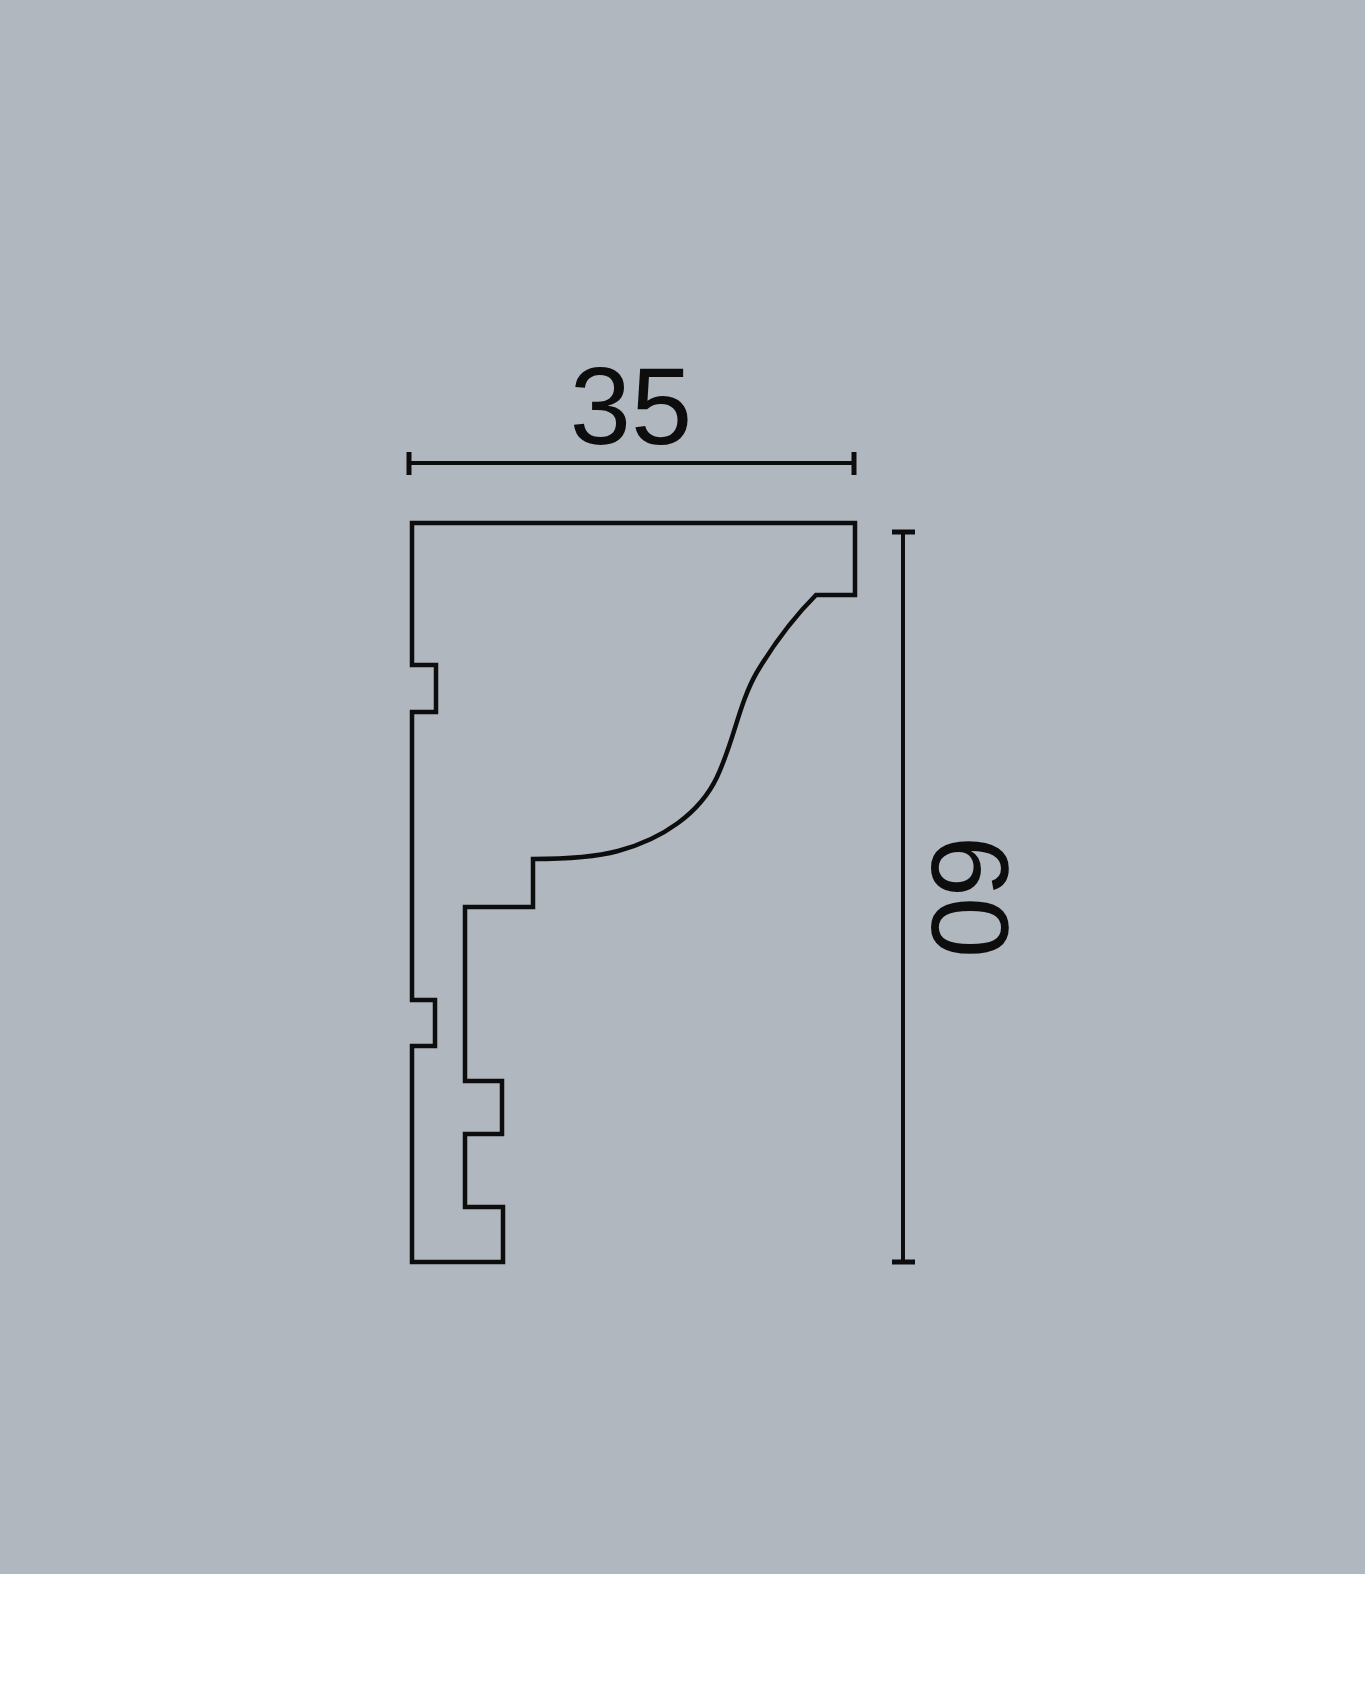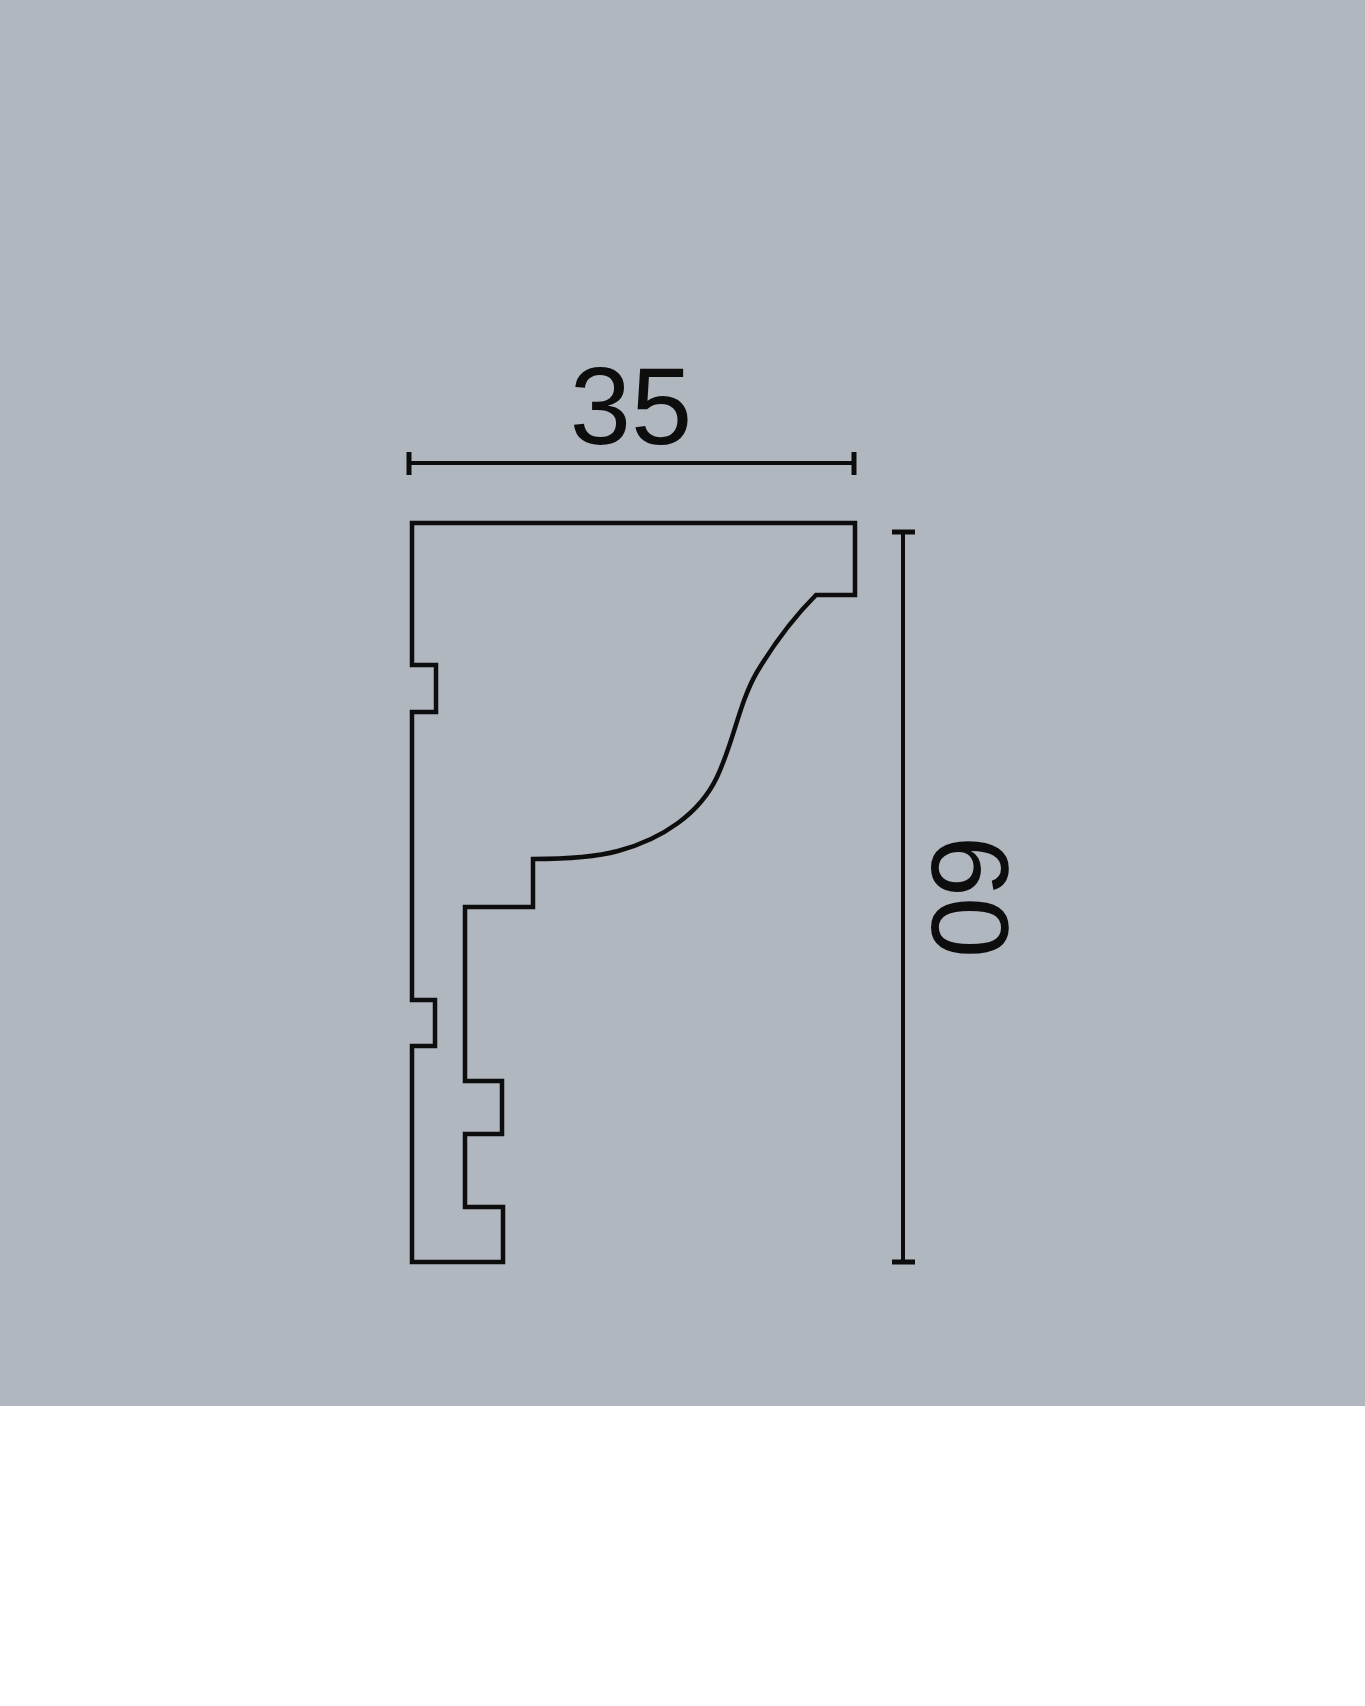--- a/index.html
+++ b/index.html
@@ -2,21 +2,21 @@
 <html><head>
 <meta charset="utf-8">
 <style>
   html, body {
     margin: 0;
     padding: 0;
   }
   .stage {
     position: relative;
     width: 1365px;
-    height: 1406px;
+    height: 1574px;
     background: #b1b7bf;
     overflow: hidden;
   }
   svg.drawing {
     position: absolute;
     left: 0;
     top: 0;
     display: block;
   }
   .outline {

